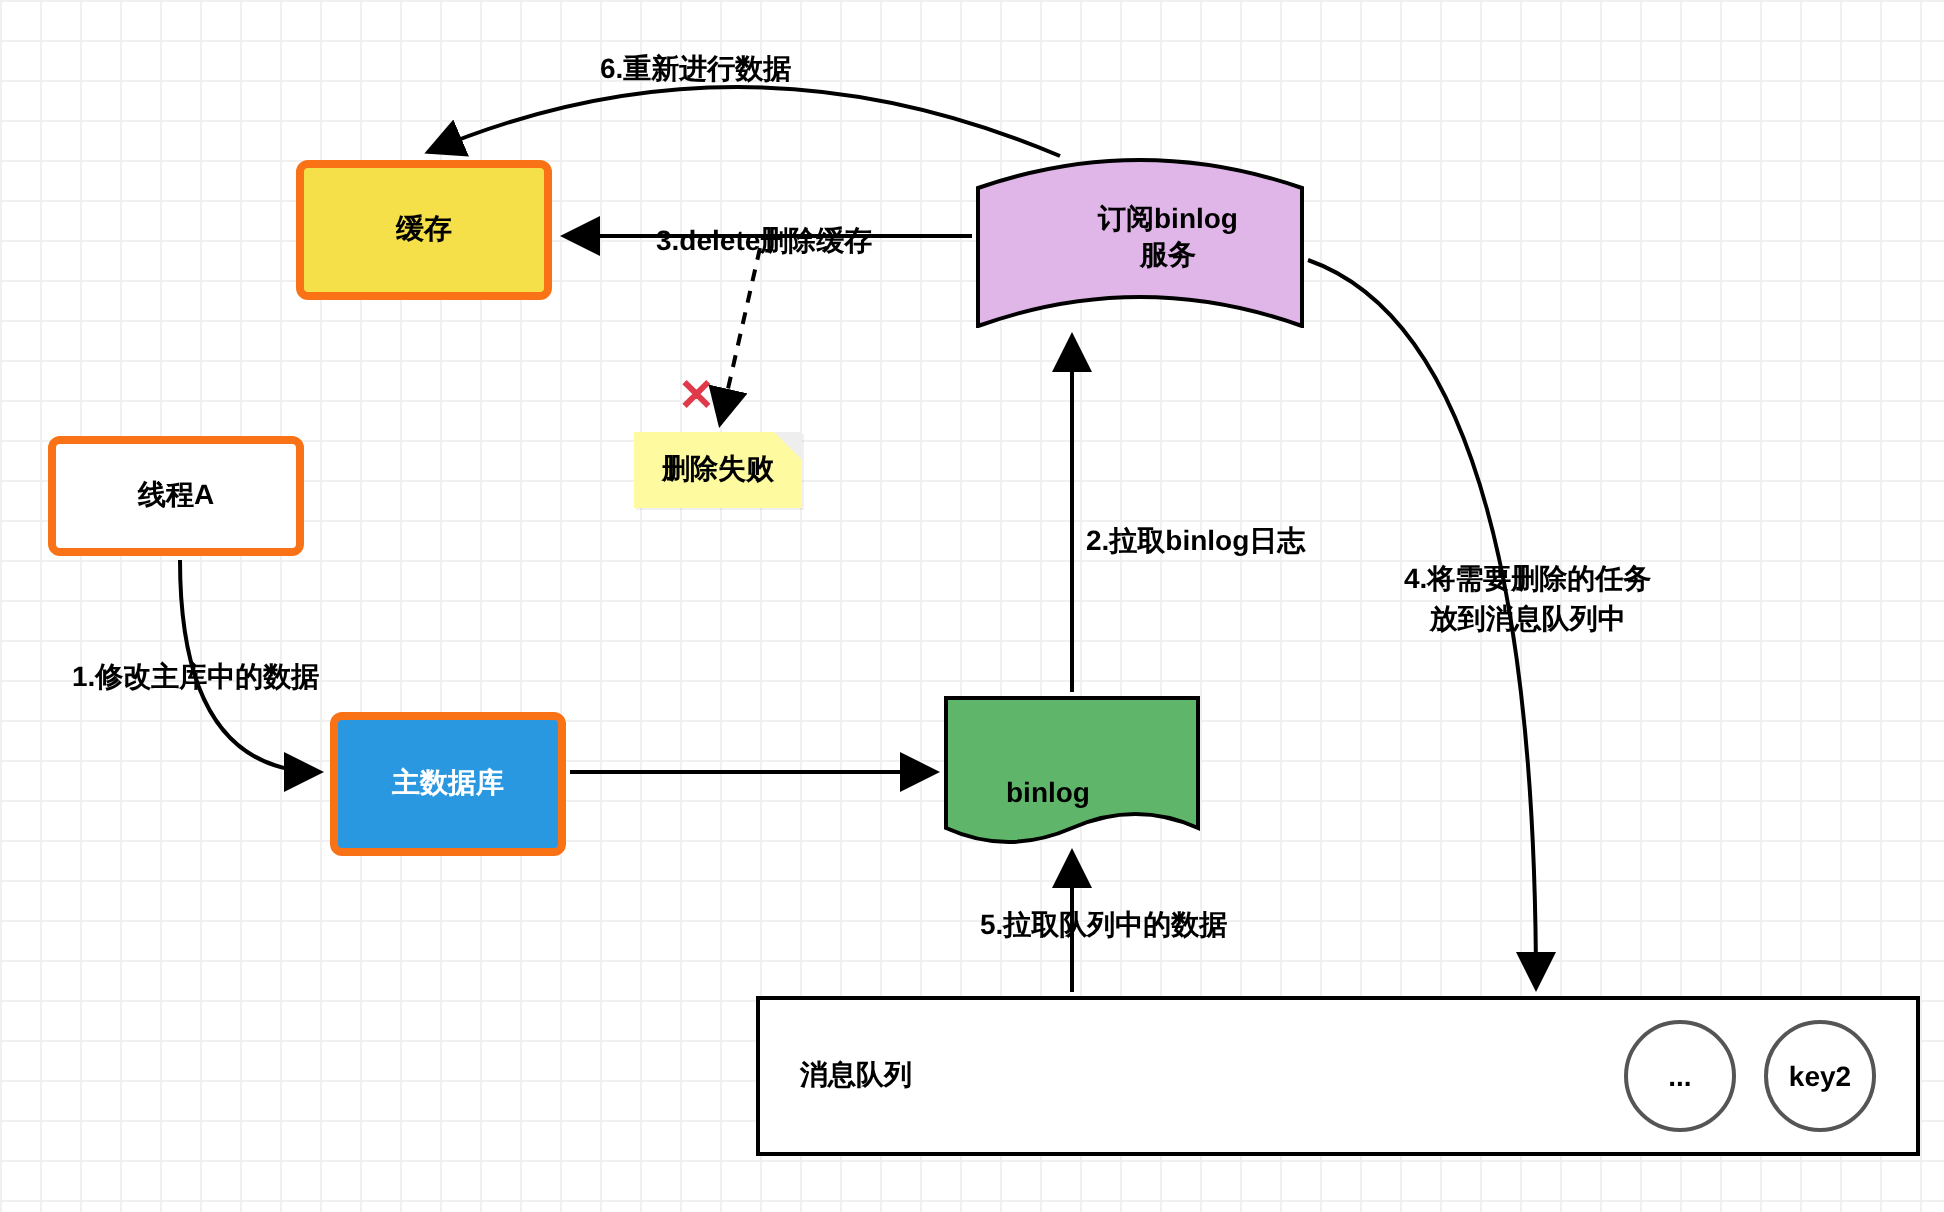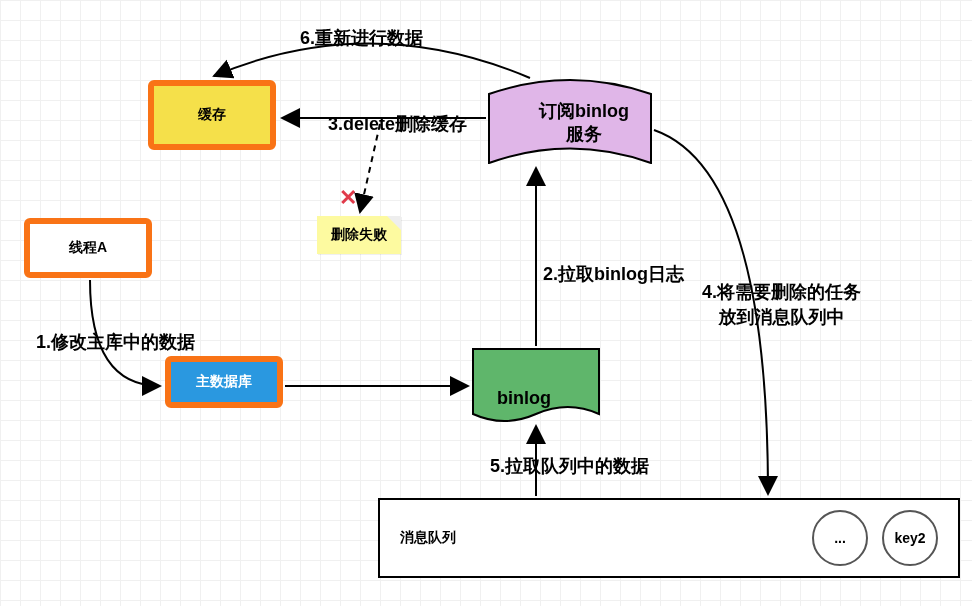--- a/index.html
+++ b/index.html
@@ -10,21 +10,21 @@
     font-family: "Microsoft YaHei", Arial, sans-serif;
     font-size: 14px;
     background-color: #fff;
     background-image:
       linear-gradient(#f0f0f0 1px, transparent 1px),
       linear-gradient(90deg, #f0f0f0 1px, transparent 1px);
     background-size: 20px 20px;
   }
   .node {
     position: absolute;
-    border: 6px solid #f97316;
+    border: 4px solid #f97316;
     border-radius: 6px;
     display: flex;
     align-items: center;
     justify-content: center;
     text-align: center;
     font-weight: 600;
     background: #fff;
   }
   .cache { background: #f5e04a; }
   .thread { background: #fff; }
@@ -58,21 +58,21 @@
   .slot {
     border: 2px solid #555;
     border-radius: 50%;
     width: 56px; height: 56px;
     display: flex; align-items: center; justify-content: center;
     margin-left: 14px;
     font-weight: 600;
   }
   .label {
     position: absolute;
-    font-size: 18px;
+    font-size: 14px;
     font-weight: 600;
     color: #000;
     white-space: nowrap;
     text-align: center;
   }
   .cross {
     position: absolute;
     color: #e03a4a;
     font-size: 22px;
     font-weight: 700;
@@ -88,21 +88,21 @@
 <body>
 
 <div class="node cache" style="left:148px; top:80px; width:128px; height:70px;">
   <span>缓存</span>
 </div>
 
 <div class="node thread" style="left:24px; top:218px; width:128px; height:60px;">
   <span>线程A</span>
 </div>
 
-<div class="node db" style="left:165px; top:356px; width:118px; height:52px;">
+<div class="node db" style="left:165px; top:356px; width:118px; height:72px;">
   <span>主数据库</span>
 </div>
 
 <svg style="position:absolute; left:472px; top:348px;" width="128" height="84">
   <path d="M1 1 H127 V66 Q96 52 64 66 Q32 80 1 66 Z" fill="#5fb66b" stroke="#000" stroke-width="2"></path>
 </svg>
 <div class="label" style="left:472px; top:388px; width:104px;">binlog</div>
 
 <svg style="position:absolute; left:488px; top:76px;" width="164" height="88">
   <path d="M1 18 Q82 -10 163 18 V87 Q82 58 1 87 Z" fill="#e0b6e8" stroke="#000" stroke-width="2"></path>

